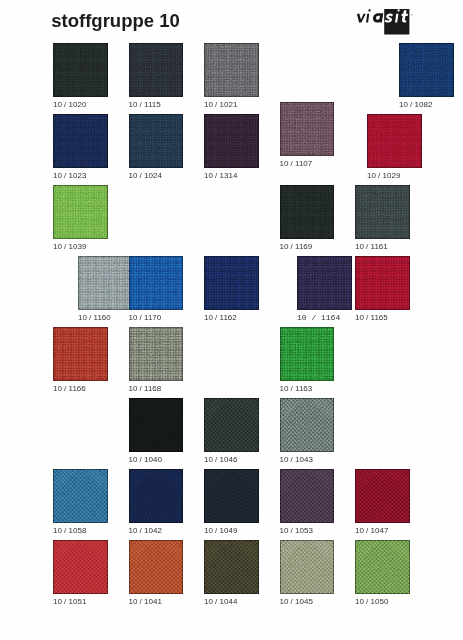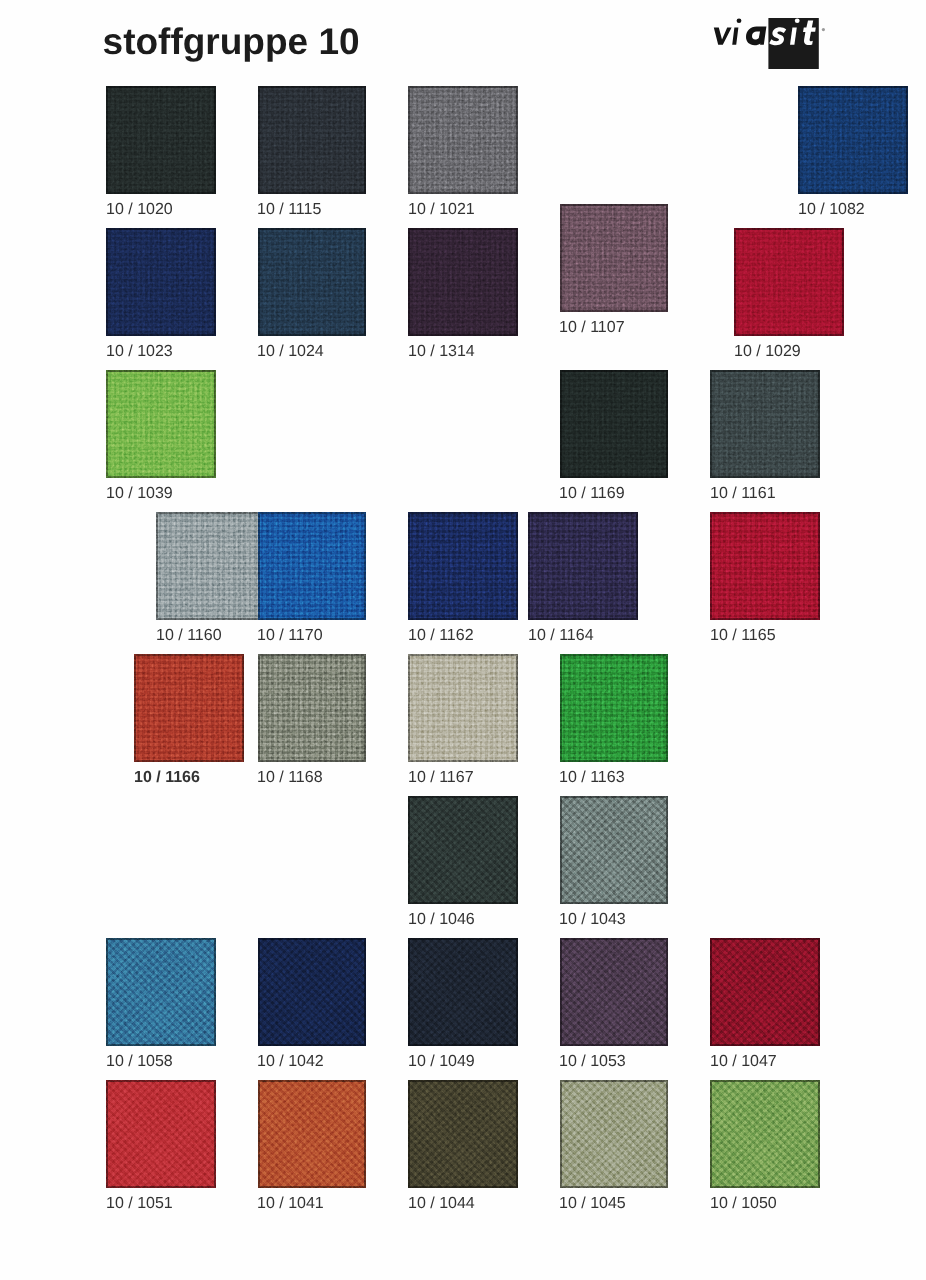--- a/index.html
+++ b/index.html
@@ -40,23 +40,23 @@
   .r1.c1{left:128.5px;top:114px;}
   .r1.c2{left:204.0px;top:114px;}
   .r1.c3{left:279.5px;top:102px;}
   .r1.c4{left:355.0px;top:114px;padding-left:12px;}
   .r2.c0{left:53.0px;top:185px;}
   .r2.c3{left:279.5px;top:185px;}
   .r2.c4{left:355.0px;top:185px;}
   .r3.c0{left:53.0px;top:256px;padding-left:25px;}
   .r3.c1{left:128.5px;top:256px;}
   .r3.c2{left:204.0px;top:256px;}
-  .r3.c3{left:264px;top:256px;}
+  .r3.c3{left:297px;top:256px;font-family:Liberation Mono, monospace;}
   .r3.c4{left:355.0px;top:256px;}
-  .r4.c0{left:67px;top:327px;font-weight:bold;}
+  .r4.c0{left:53.0px;top:327px;}
   .r4.c1{left:128.5px;top:327px;}
   .r4.c2{left:204.0px;top:327px;}
   .r4.c3{left:279.5px;top:327px;}
   .r5.c1{left:128.5px;top:398px;}
   .r5.c2{left:204.0px;top:398px;}
   .r5.c3{left:279.5px;top:398px;}
   .r5.c4{left:355.0px;top:398px;}
   .r6.c0{left:53.0px;top:469px;}
   .r6.c1{left:128.5px;top:469px;}
   .r6.c2{left:204.0px;top:469px;}
@@ -267,37 +267,37 @@
       </div>
     <div class="cell c1 r4">
         <div class="sw basket" style="background-color: rgb(131, 136, 122);">
           <span class="weave"></span>
           <svg class="nz">
             <rect width="100%" height="100%" filter="url(#fabricNoise)" opacity="0.52"></rect>
           </svg>
         </div>
         <div class="code">10 / 1168</div>
       </div>
-    <div class="cell c2 r4">
-        <div class="sw basket" style="background-color: rgb(182, 179, 162);">
-          <span class="weave"></span>
-          <svg class="nz">
-            <rect width="100%" height="100%" filter="url(#fabricNoise)" opacity="0.52"></rect>
-          </svg>
-        </div>
-        <div class="code">10 / 1167</div>
-      </div>
     <div class="cell c3 r4">
         <div class="sw basket" style="background-color: rgb(43, 150, 57);">
           <span class="weave"></span>
           <svg class="nz">
             <rect width="100%" height="100%" filter="url(#fabricNoise)" opacity="0.52"></rect>
           </svg>
         </div>
         <div class="code">10 / 1163</div>
+      </div>
+    <div class="cell c1 r5">
+        <div class="sw diamond" style="background-color: rgb(20, 25, 24);">
+          <span class="weave"></span>
+          <svg class="nz">
+            <rect width="100%" height="100%" filter="url(#fabricNoise)" opacity="0.4"></rect>
+          </svg>
+        </div>
+        <div class="code">10 / 1040</div>
       </div>
     <div class="cell c2 r5">
         <div class="sw diamond" style="background-color: rgb(45, 56, 54);">
           <span class="weave"></span>
           <svg class="nz">
             <rect width="100%" height="100%" filter="url(#fabricNoise)" opacity="0.4"></rect>
           </svg>
         </div>
         <div class="code">10 / 1046</div>
       </div>

